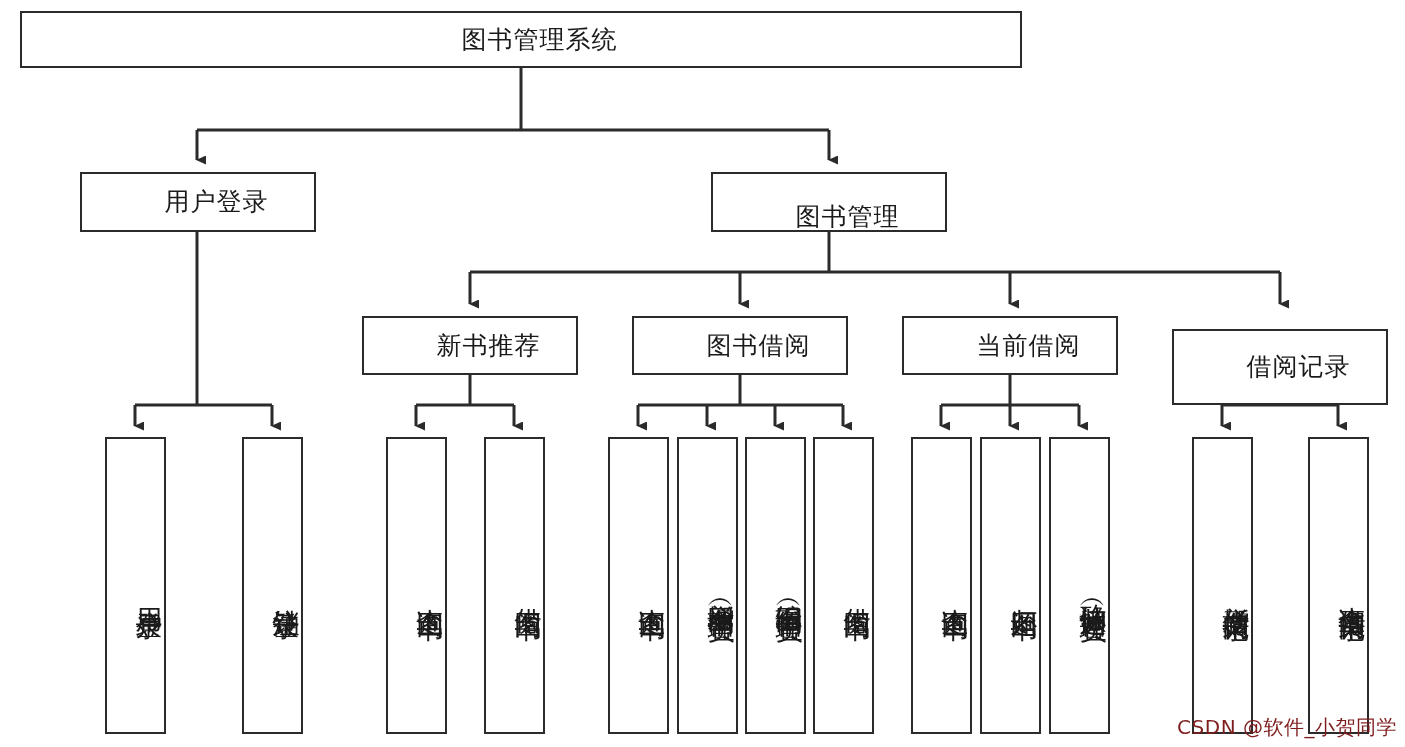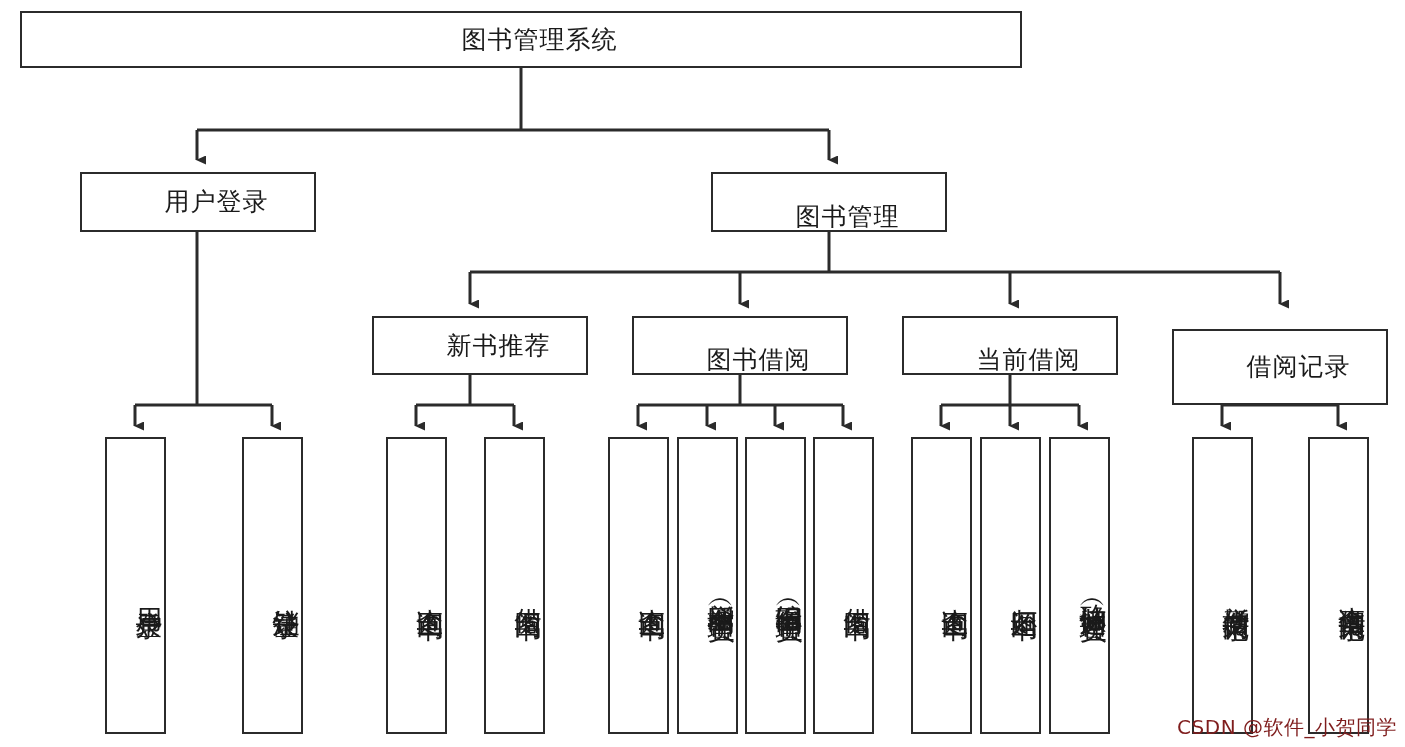--- a/index.html
+++ b/index.html
@@ -128,27 +128,27 @@
     <span>图书管理系统</span>
   </div>
 
   <div class="node horiz" style="left:80px; top:172px; width:236px; height:60px;">
     <span>用户登录</span>
   </div>
   <div class="node horiz" style="left:711px; top:172px; width:236px; height:60px;align-items:flex-end;">
     <span>图书管理</span>
   </div>
 
-  <div class="node horiz" style="left:372px; top:316px; width:216px; height:59px;font-family:Liberation Serif, serif;">
+  <div class="node horiz" style="left:362px; top:316px; width:216px; height:59px;font-family:Liberation Serif, serif;">
     <span>新书推荐</span>
   </div>
-  <div class="node horiz" style="left:632px; top:316px; width:216px; height:59px;align-items:flex-end;">
+  <div class="node horiz" style="left:632px; top:316px; width:216px; height:59px;">
     <span>图书借阅</span>
   </div>
-  <div class="node horiz" style="left:902px; top:316px; width:216px; height:59px;align-items:flex-end;">
+  <div class="node horiz" style="left:902px; top:316px; width:216px; height:59px;">
     <span>当前借阅</span>
   </div>
   <div class="node horiz" style="left:1172px; top:329px; width:216px; height:76px;">
     <span>借阅记录</span>
   </div>
 
   <div class="node vert" style="left:105px; top:437px; width:61px; height:297px;">
     <span class="vtext">用户登录</span>
   </div>
   <div class="node vert" style="left:242px; top:437px; width:61px; height:297px;">

